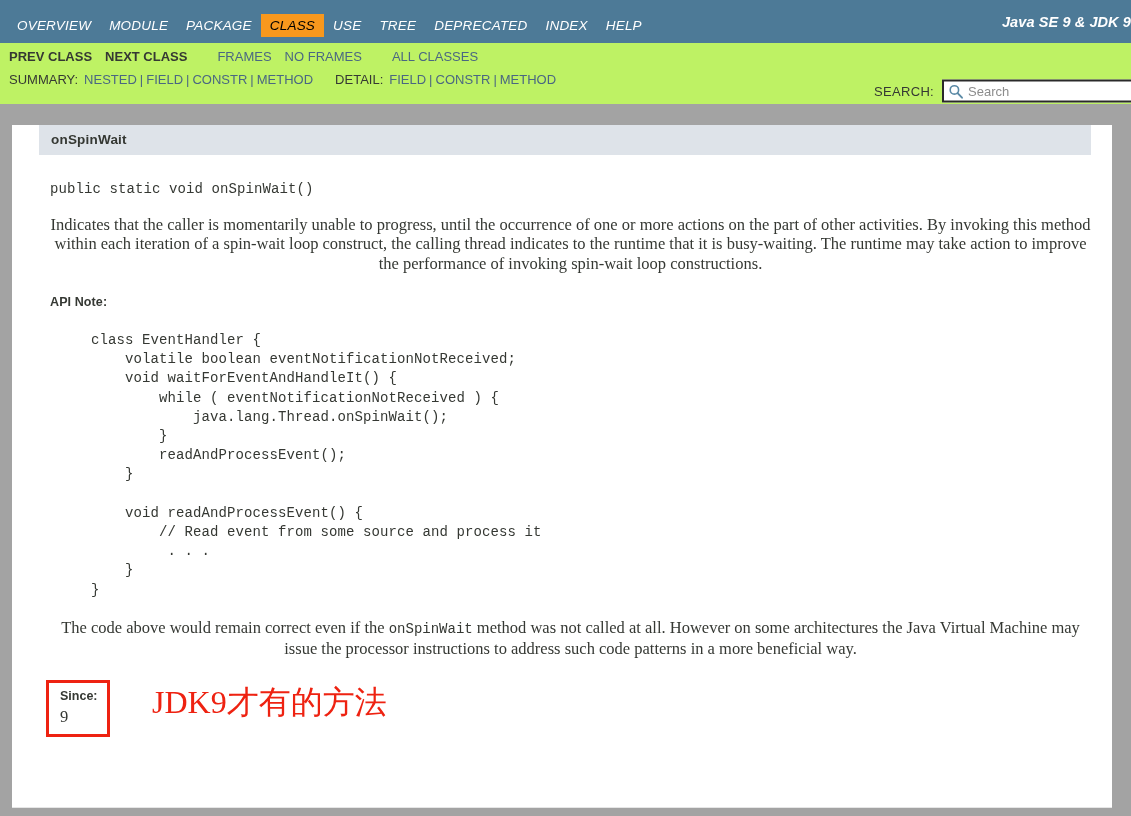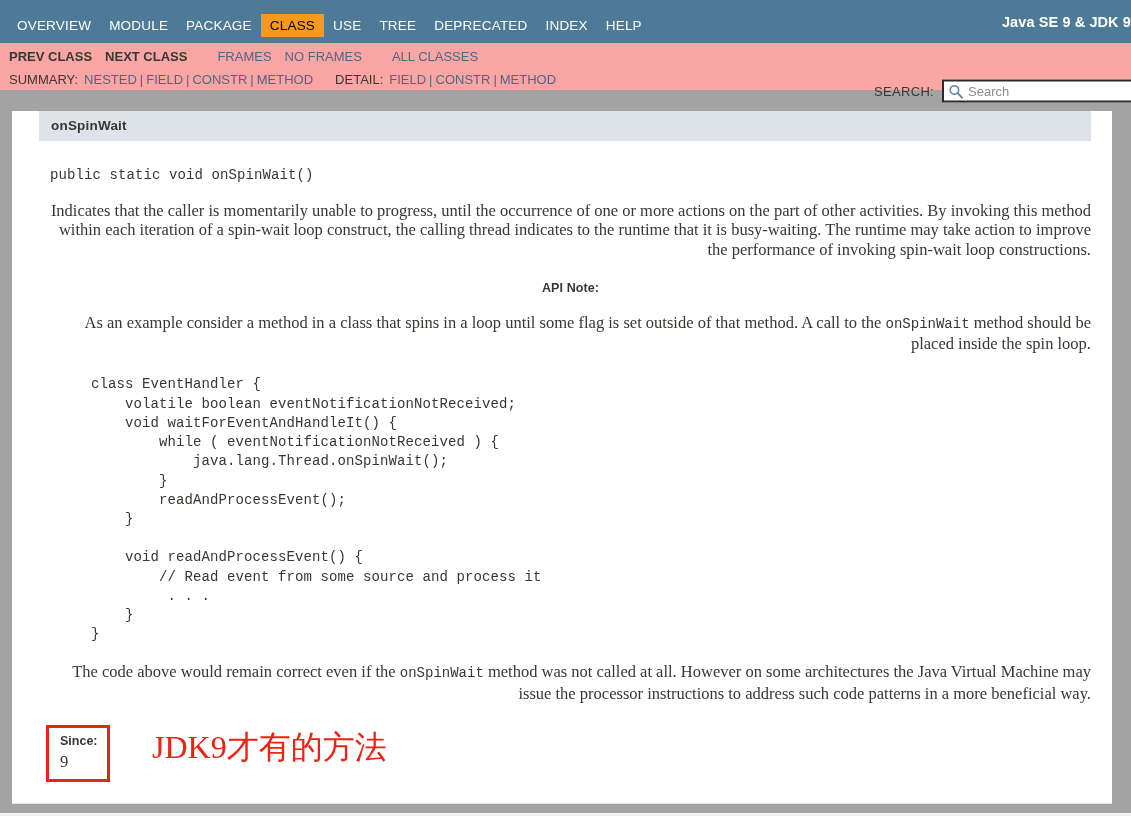--- a/index.html
+++ b/index.html
@@ -17,20 +17,21 @@
 
   
   .top-nav {
     background: #4D7A97;
     height: 43px;
     display: flex;
     align-items: center;
     position: relative;
     padding: 8px 0 0 8px;
     box-sizing: border-box;
+    font-style: italic;
   }
   .nav-list {
     display: flex;
     align-items: center;
     list-style: none;
     margin: 0;
     padding: 0;
   }
   .nav-list li {
     margin: 0;
@@ -57,22 +58,22 @@
     transform: translateY(-50%);
     color: #ffffff;
     font-weight: bold;
     font-size: 14.5px;
     white-space: nowrap;
     letter-spacing: .1px;
   }
 
   
   .sub-nav {
-    background: #fca5a5;
-    height: 47px;
+    background: #bef264;
+    height: 61px;
     position: relative;
     box-sizing: border-box;
   }
   .sub-row {
     display: flex;
     align-items: center;
     height: 24px;
     padding-left: 9px;
     box-sizing: border-box;
     white-space: nowrap;
@@ -181,34 +182,33 @@
     color: #353833;
     margin: 26px 0 0 11px;
     letter-spacing: .1px;
   }
   .para {
     font-family: "Liberation Serif", serif;
     font-size: 16.5px;
     line-height: 19.3px;
     color: #353833;
     margin: 18px 0 0 11px;
-    text-align: right;
+    text-align: center;
   }
   .para code, code.inline {
     font-family: "Liberation Mono", monospace;
     font-size: 14px;
   }
   .dt-label {
     font-family: "Liberation Sans", sans-serif;
     font-weight: bold;
     font-size: 12.5px;
     color: #353833;
     margin: 22px 0 0 11px;
     letter-spacing: .1px;
-    text-align: center;
   }
   .code-block {
     font-family: "Liberation Mono", monospace;
     font-size: 14px;
     line-height: 19.2px;
     color: #353833;
     margin: 22px 0 0 52px;
     white-space: pre;
     letter-spacing: .1px;
   }
@@ -344,21 +344,20 @@
       <h4 class="member-header">onSpinWait</h4>
 
       <div class="member-body">
 
         <pre class="sig">public static void onSpinWait()</pre>
 
         <div class="para">Indicates that the caller is momentarily unable to progress, until the occurrence of one or more actions on the part of other activities. By invoking this method within each iteration of a spin-wait loop construct, the calling thread indicates to the runtime that it is busy-waiting. The runtime may take action to improve the performance of invoking spin-wait loop constructions.</div>
 
         <div class="dt-label">API Note:</div>
 
-        <div class="para"><span>As an example consider a method in a class that spins in a loop until some flag is set outside of that method. A call to the </span><code class="inline">onSpinWait</code><span> method should be placed inside the spin loop.</span></div>
 
         <pre class="code-block">class EventHandler {
     volatile boolean eventNotificationNotReceived;
     void waitForEventAndHandleIt() {
         while ( eventNotificationNotReceived ) {
             java.lang.Thread.onSpinWait();
         }
         readAndProcessEvent();
     }
 

